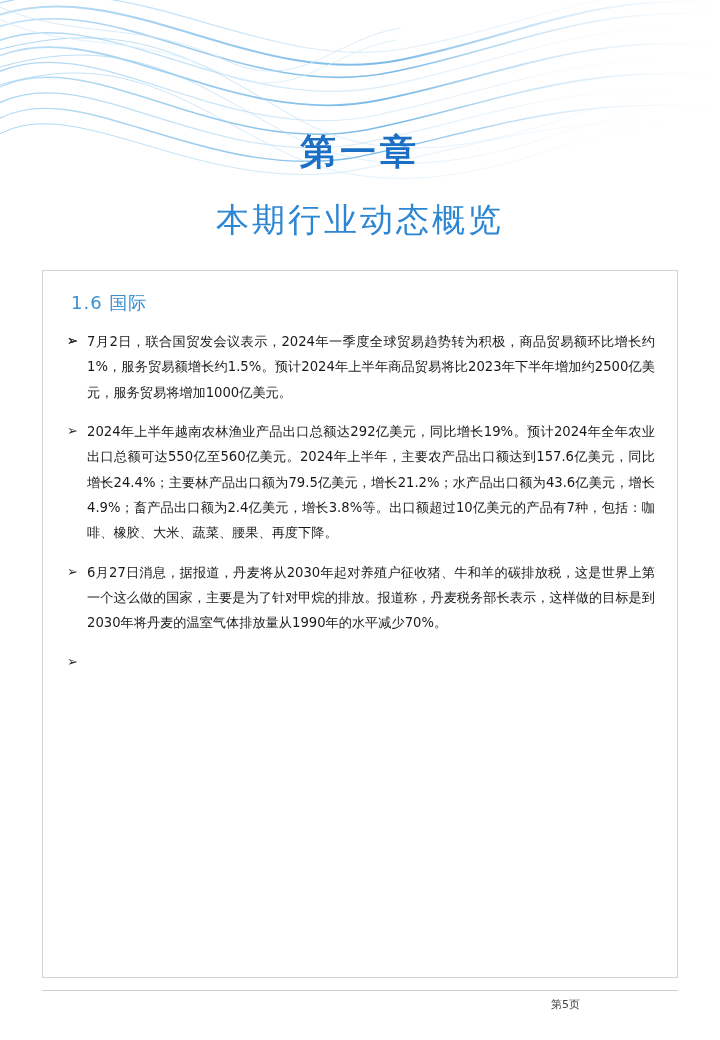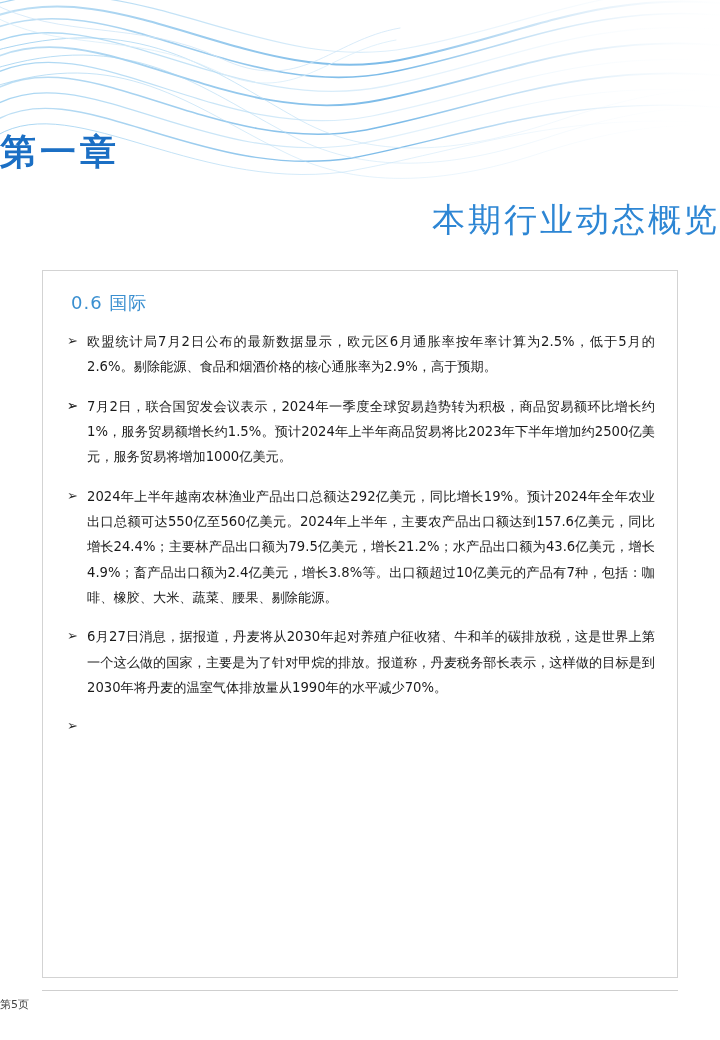--- a/index.html
+++ b/index.html
@@ -27,33 +27,33 @@
   .header-deco svg {
     display: block;
   }
 
   
   .chapter-title {
     position: absolute;
     top: 128px;
     left: 0;
     width: 720px;
-    text-align: left;
+    text-align: center;
     font-size: 36px;
     font-weight: bold;
     color: #1b6fc4;
     letter-spacing: 4px;
     font-family: "DejaVu Sans", sans-serif;
   }
   .chapter-subtitle {
     position: absolute;
     top: 198px;
     left: 0;
     width: 720px;
-    text-align: right;
+    text-align: center;
     font-size: 33px;
     color: #2d86d4;
     letter-spacing: 3px;
     font-family: Liberation Mono, monospace;
   }
 
   
   .content-card {
     position: absolute;
     top: 270px;
@@ -104,21 +104,21 @@
     top: 990px;
     width: 636px;
     height: 1px;
     background: #cfcfcf;
   }
   .footer-page {
     position: absolute;
     left: 0;
     top: 997px;
     width: 580px;
-    text-align: left;
+    text-align: right;
     font-size: 11px;
     color: #444444;
     font-family: "DejaVu Sans", sans-serif;
   }
 </style>
 </head>
 <body>
 
 <div class="header-deco">
   <svg width="720" height="200" viewBox="0 0 720 200" xmlns="http://www.w3.org/2000/svg" aria-hidden="true">
@@ -153,36 +153,35 @@
       <path d="M-10,14 C54,52 134,32 214,70 C294,108 326,52 396,40" stroke="#d9edfa" stroke-width="0.8"></path>
     </g>
     <path d="M-10,150 C90,96 210,196 340,176 C460,158 560,120 730,132 L730,0 L-10,0 Z" fill="#ffffff" opacity="0"></path>
   </svg>
 </div>
 
 <div class="chapter-title">第一章</div>
 <div class="chapter-subtitle">本期行业动态概览</div>
 
 <div class="content-card">
-  <div class="section-heading">0.6  国际</div>
+  <div class="section-heading">1.6  国际</div>
   <ul class="bullet-list">
     <li>
       <span class="bullet">➢</span>
-      <span>欧盟统计局7月2日公布的最新数据显示，欧元区6月通胀率按年率计算为2.5%，低于5月的2.6%。剔除能源、食品和烟酒价格的核心通胀率为2.9%，高于预期。</span>
     </li>
     <li>
       <span class="bullet">➢</span>
     </li>
     <li>
       <span class="bullet">➢</span>
       <span>7月2日，联合国贸发会议表示，2024年一季度全球贸易趋势转为积极，商品贸易额环比增长约1%，服务贸易额增长约1.5%。预计2024年上半年商品贸易将比2023年下半年增加约2500亿美元，服务贸易将增加1000亿美元。</span>
     </li>
     <li>
       <span class="bullet">➢</span>
-      <span>2024年上半年越南农林渔业产品出口总额达292亿美元，同比增长19%。预计2024年全年农业出口总额可达550亿至560亿美元。2024年上半年，主要农产品出口额达到157.6亿美元，同比增长24.4%；主要林产品出口额为79.5亿美元，增长21.2%；水产品出口额为43.6亿美元，增长4.9%；畜产品出口额为2.4亿美元，增长3.8%等。出口额超过10亿美元的产品有7种，包括：咖啡、橡胶、大米、蔬菜、腰果、剔除能源。</span>
+      <span>2024年上半年越南农林渔业产品出口总额达292亿美元，同比增长19%。预计2024年全年农业出口总额可达550亿至560亿美元。2024年上半年，主要农产品出口额达到157.6亿美元，同比增长24.4%；主要林产品出口额为79.5亿美元，增长21.2%；水产品出口额为43.6亿美元，增长4.9%；畜产品出口额为2.4亿美元，增长3.8%等。出口额超过10亿美元的产品有7种，包括：咖啡、橡胶、大米、蔬菜、腰果、再度下降。</span>
     </li>
     <li>
       <span class="bullet">➢</span>
       <span>6月27日消息，据报道，丹麦将从2030年起对养殖户征收猪、牛和羊的碳排放税，这是世界上第一个这么做的国家，主要是为了针对甲烷的排放。报道称，丹麦税务部长表示，这样做的目标是到2030年将丹麦的温室气体排放量从1990年的水平减少70%。</span>
     </li>
     <li>
       <span class="bullet">➢</span>
     </li>
   </ul>
 </div>

